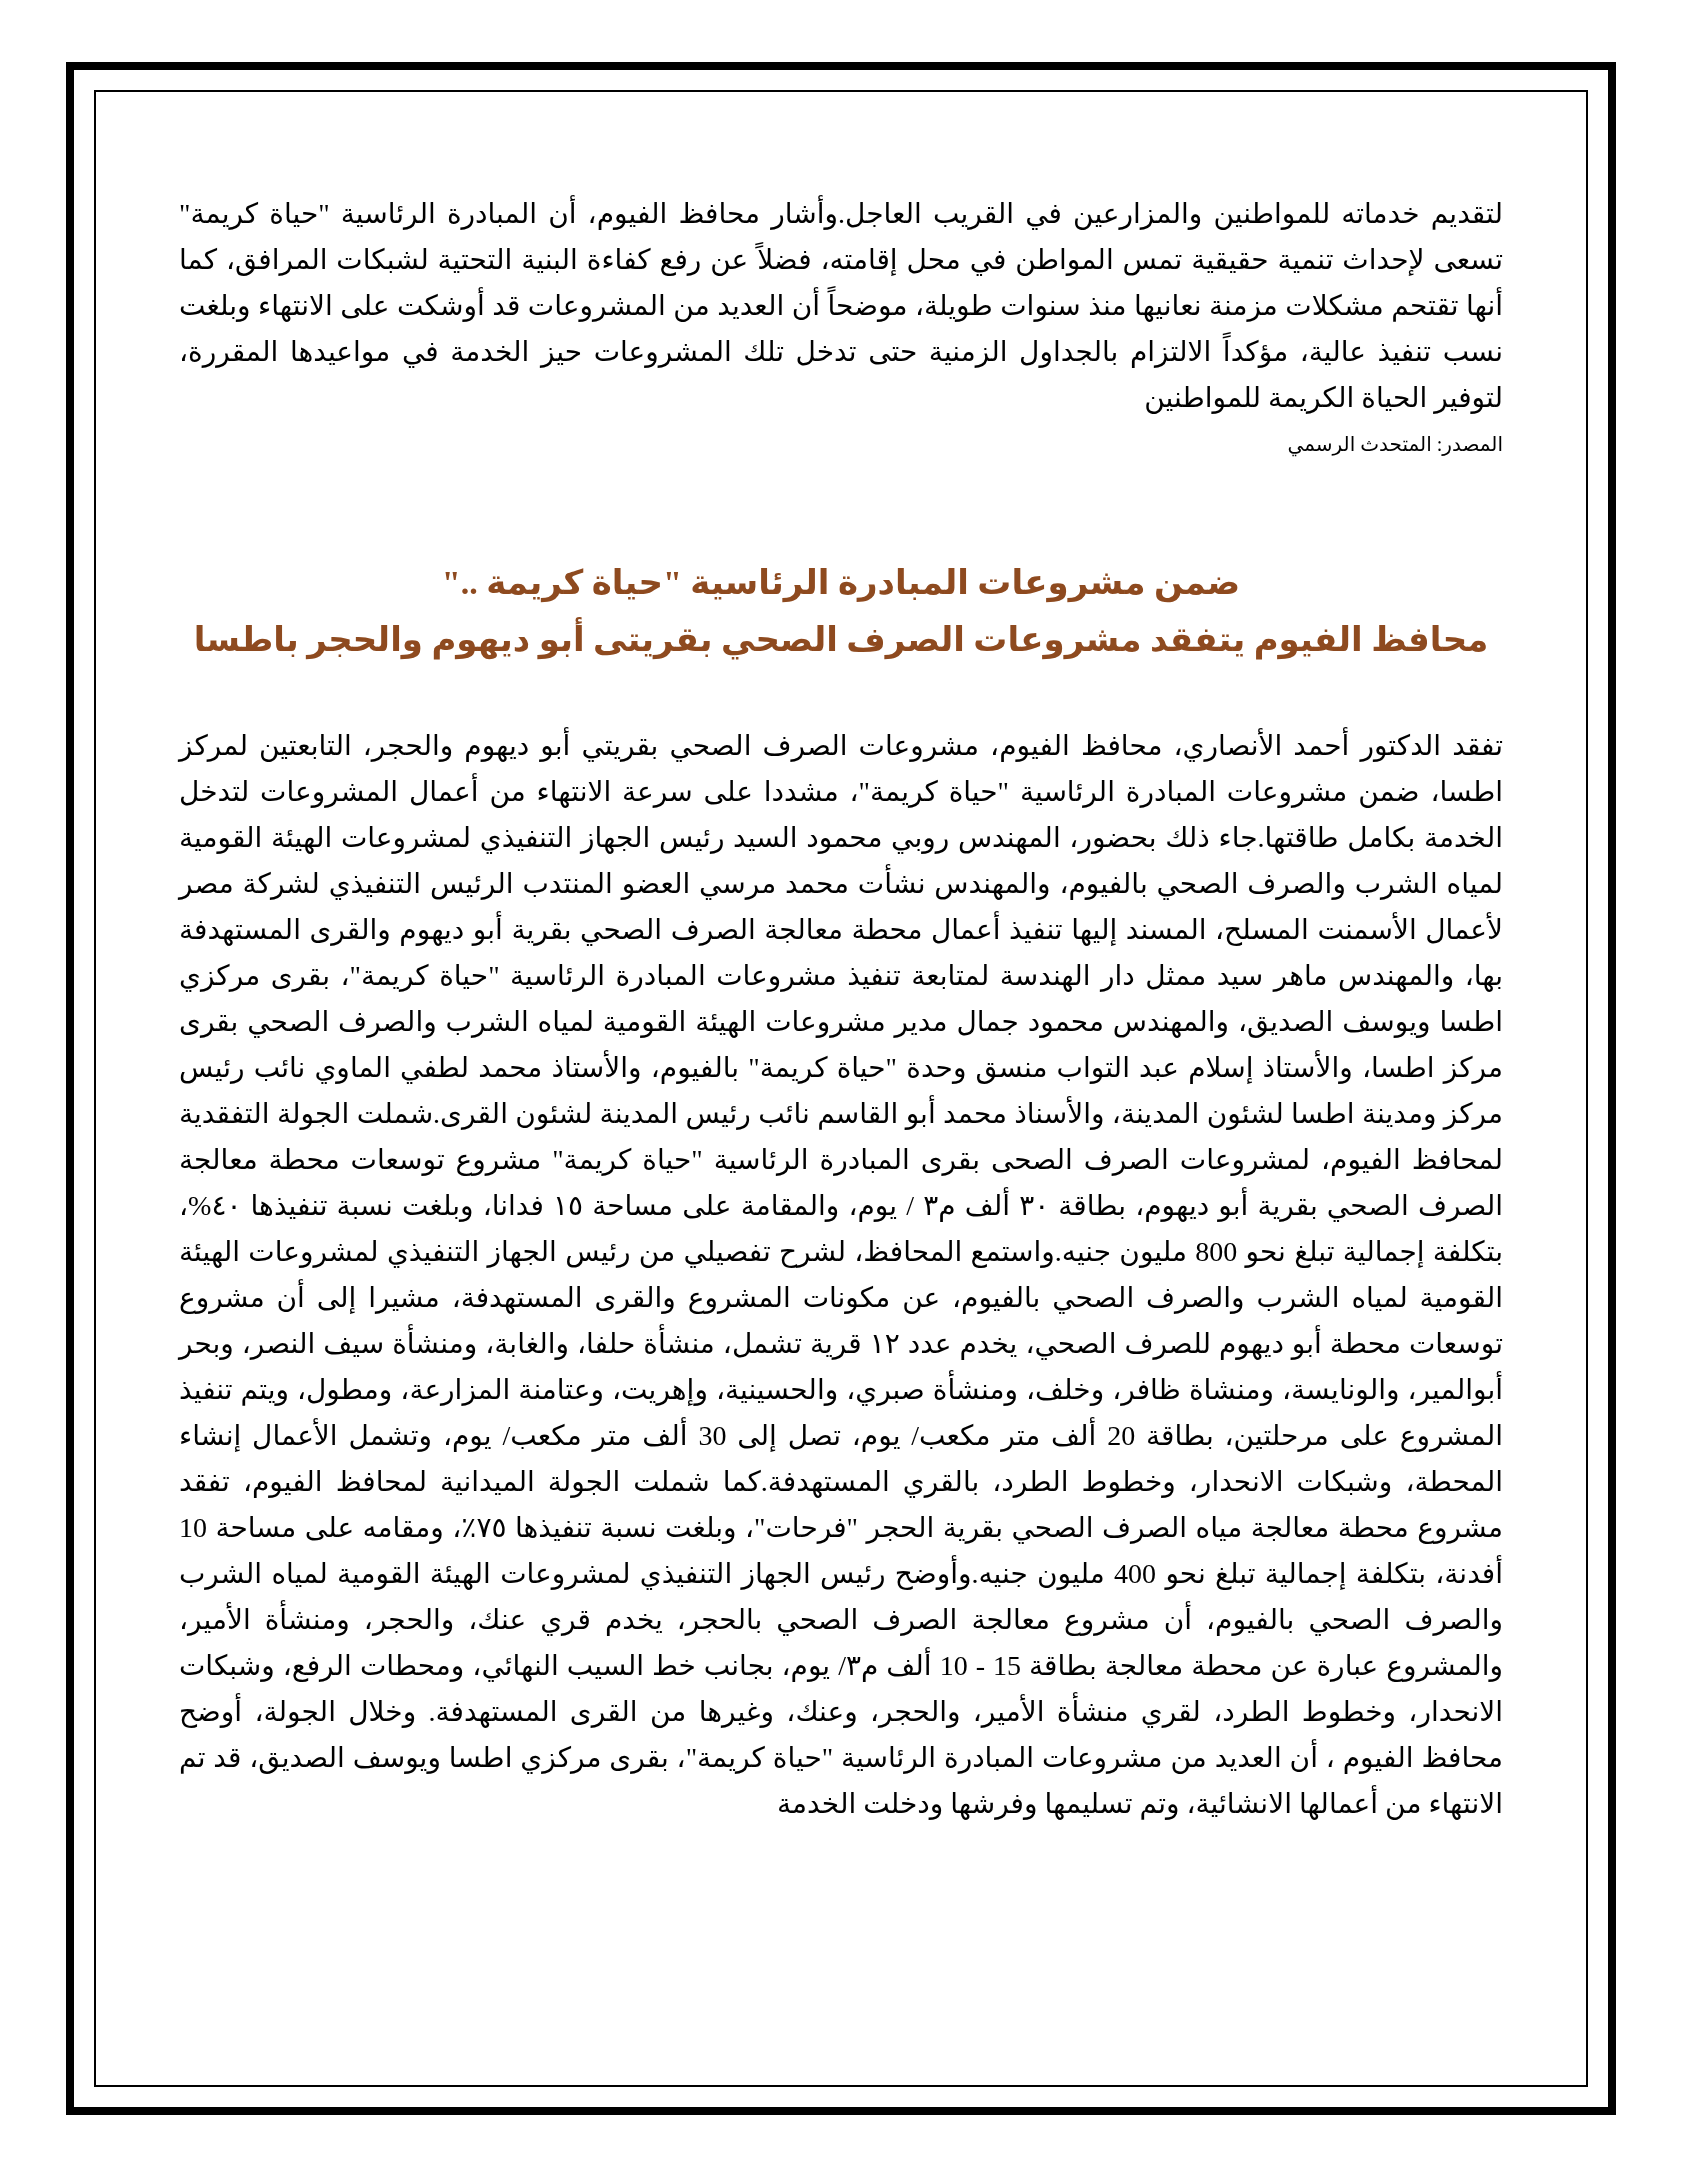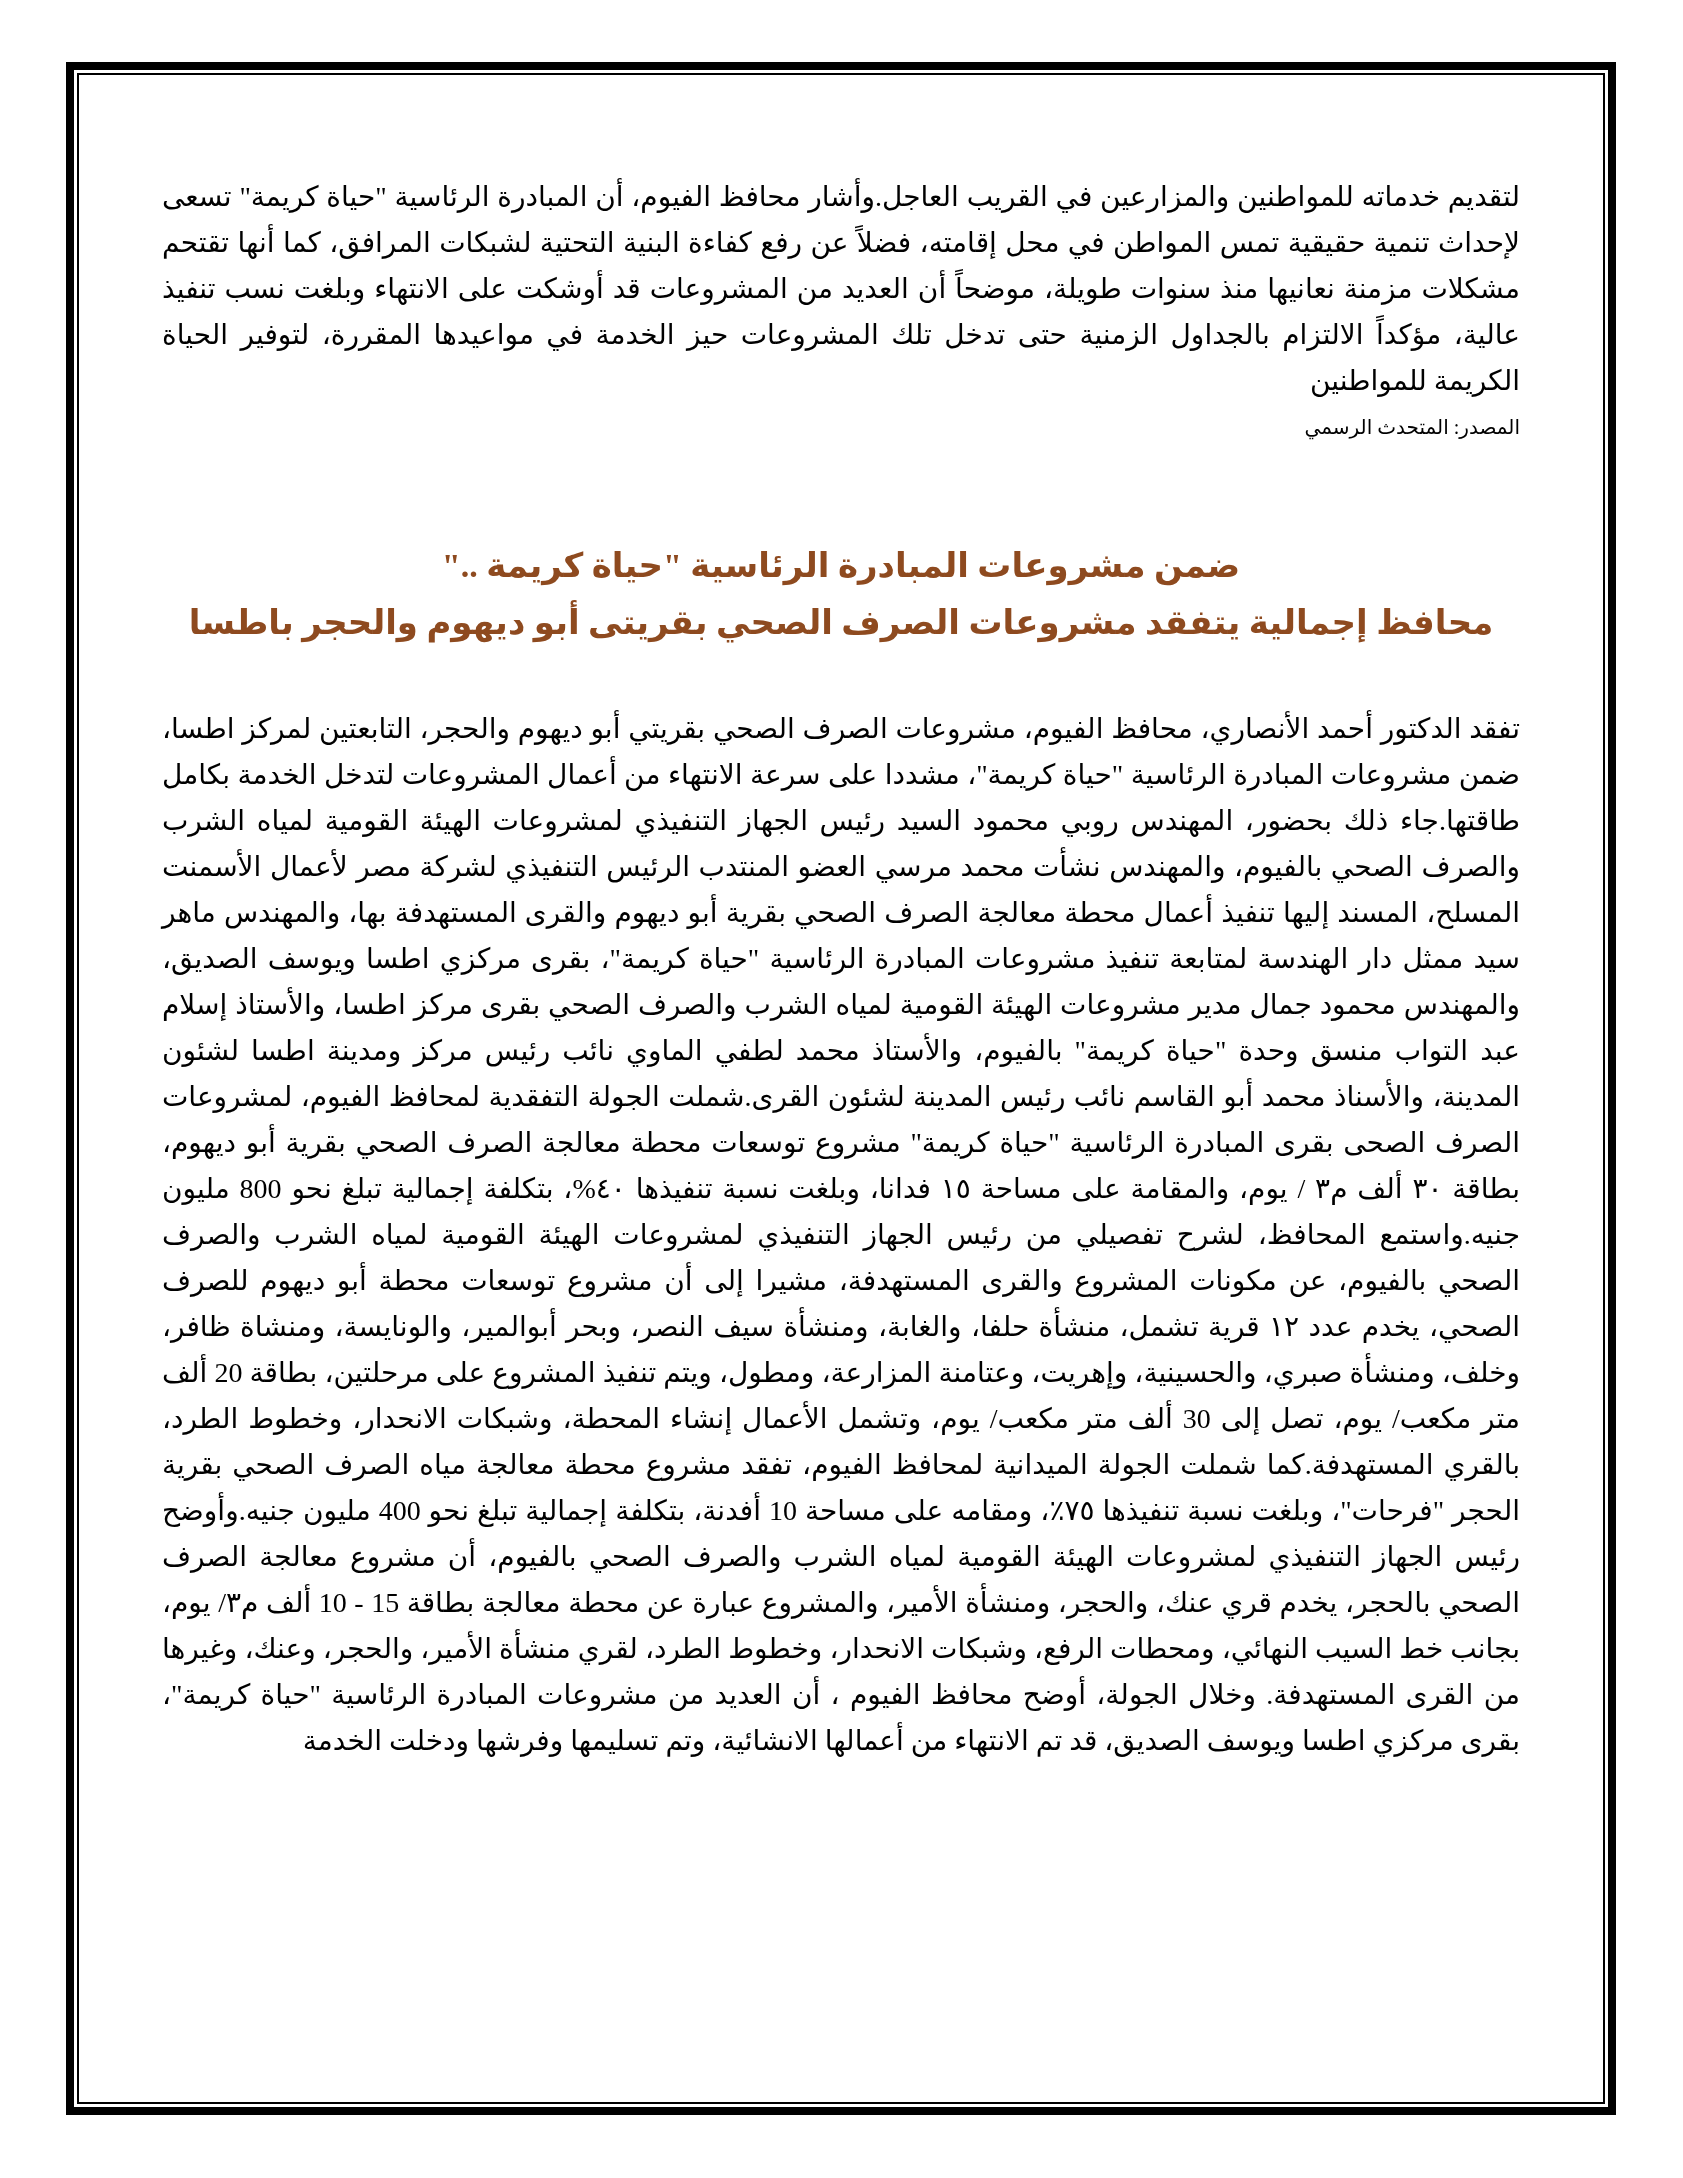--- a/index.html
+++ b/index.html
@@ -17,21 +17,21 @@
     overflow: hidden;
   }
   .frame-outer {
     position: absolute;
     left: 66px;
     top: 62px;
     width: 1550px;
     height: 2053px;
     box-sizing: border-box;
     border: 8px solid #000000;
-    padding: 3px;
+    padding: 20px;
   }
   .frame-inner {
     width: 100%;
     height: 100%;
     box-sizing: border-box;
     border: 2px solid #000000;
     overflow: hidden;
   }
   .content {
     direction: rtl;
@@ -81,21 +81,21 @@
     <div class="frame-inner">
       <div class="content">
 
         <div class="intro-paragraph">لتقديم خدماته للمواطنين والمزارعين في القريب العاجل.وأشار محافظ الفيوم، أن المبادرة الرئاسية "حياة كريمة" تسعى لإحداث تنمية حقيقية تمس المواطن في محل إقامته، فضلاً عن رفع كفاءة البنية التحتية لشبكات المرافق، كما أنها تقتحم مشكلات مزمنة نعانيها منذ سنوات طويلة، موضحاً أن العديد من المشروعات قد أوشكت على الانتهاء وبلغت نسب تنفيذ عالية، مؤكداً الالتزام بالجداول الزمنية حتى تدخل تلك المشروعات حيز الخدمة في مواعيدها المقررة، لتوفير الحياة الكريمة للمواطنين</div>
 
         <div class="source-line">المصدر: المتحدث الرسمي</div>
 
 
         <div class="headline">
           <div>ضمن مشروعات المبادرة الرئاسية "حياة كريمة .."</div>
-          <div>محافظ إجمالية يتفقد مشروعات الصرف الصحي بقريتى أبو ديهوم والحجر باطسا</div>
+          <div>محافظ الفيوم يتفقد مشروعات الصرف الصحي بقريتى أبو ديهوم والحجر باطسا</div>
         </div>
 
         <div class="body-paragraph">تفقد الدكتور أحمد الأنصاري، محافظ الفيوم، مشروعات الصرف الصحي بقريتي أبو ديهوم والحجر، التابعتين لمركز اطسا، ضمن مشروعات المبادرة الرئاسية "حياة كريمة"، مشددا على سرعة الانتهاء من أعمال المشروعات لتدخل الخدمة بكامل طاقتها.جاء ذلك بحضور، المهندس روبي محمود السيد رئيس الجهاز التنفيذي لمشروعات الهيئة القومية لمياه الشرب والصرف الصحي بالفيوم، والمهندس نشأت محمد مرسي العضو المنتدب الرئيس التنفيذي لشركة مصر لأعمال الأسمنت المسلح، المسند إليها تنفيذ أعمال محطة معالجة الصرف الصحي بقرية أبو ديهوم والقرى المستهدفة بها، والمهندس ماهر سيد ممثل دار الهندسة لمتابعة تنفيذ مشروعات المبادرة الرئاسية "حياة كريمة"، بقرى مركزي اطسا ويوسف الصديق، والمهندس محمود جمال مدير مشروعات الهيئة القومية لمياه الشرب والصرف الصحي بقرى مركز اطسا، والأستاذ إسلام عبد التواب منسق وحدة "حياة كريمة" بالفيوم، والأستاذ محمد لطفي الماوي نائب رئيس مركز ومدينة اطسا لشئون المدينة، والأسناذ محمد أبو القاسم نائب رئيس المدينة لشئون القرى.شملت الجولة التفقدية لمحافظ الفيوم، لمشروعات الصرف الصحى بقرى المبادرة الرئاسية "حياة كريمة" مشروع توسعات محطة معالجة الصرف الصحي بقرية أبو ديهوم، بطاقة ٣٠ ألف م٣ / يوم، والمقامة على مساحة ١٥ فدانا، وبلغت نسبة تنفيذها ٤٠%، بتكلفة إجمالية تبلغ نحو 800 مليون جنيه.واستمع المحافظ، لشرح تفصيلي من رئيس الجهاز التنفيذي لمشروعات الهيئة القومية لمياه الشرب والصرف الصحي بالفيوم، عن مكونات المشروع والقرى المستهدفة، مشيرا إلى أن مشروع توسعات محطة أبو ديهوم للصرف الصحي، يخدم عدد ١٢ قرية تشمل، منشأة حلفا، والغابة، ومنشأة سيف النصر، وبحر أبوالمير، والونايسة، ومنشاة ظافر، وخلف، ومنشأة صبري، والحسينية، وإهريت، وعتامنة المزارعة، ومطول، ويتم تنفيذ المشروع على مرحلتين، بطاقة 20 ألف متر مكعب/ يوم، تصل إلى 30 ألف متر مكعب/ يوم، وتشمل الأعمال إنشاء المحطة، وشبكات الانحدار، وخطوط الطرد، بالقري المستهدفة.كما شملت الجولة الميدانية لمحافظ الفيوم، تفقد مشروع محطة معالجة مياه الصرف الصحي بقرية الحجر "فرحات"، وبلغت نسبة تنفيذها ٧٥٪، ومقامه على مساحة 10 أفدنة، بتكلفة إجمالية تبلغ نحو 400 مليون جنيه.وأوضح رئيس الجهاز التنفيذي لمشروعات الهيئة القومية لمياه الشرب والصرف الصحي بالفيوم، أن مشروع معالجة الصرف الصحي بالحجر، يخدم قري عنك، والحجر، ومنشأة الأمير، والمشروع عبارة عن محطة معالجة بطاقة ‪10 - 15‬ ألف م٣/ يوم، بجانب خط السيب النهائي، ومحطات الرفع، وشبكات الانحدار، وخطوط الطرد، لقري منشأة الأمير، والحجر، وعنك، وغيرها من القرى المستهدفة. وخلال الجولة، أوضح محافظ الفيوم ، أن العديد من مشروعات المبادرة الرئاسية "حياة كريمة"، بقرى مركزي اطسا ويوسف الصديق، قد تم الانتهاء من أعمالها الانشائية، وتم تسليمها وفرشها ودخلت الخدمة</div>
 
       </div>
     </div>
   </div>
 </div>
 
 

